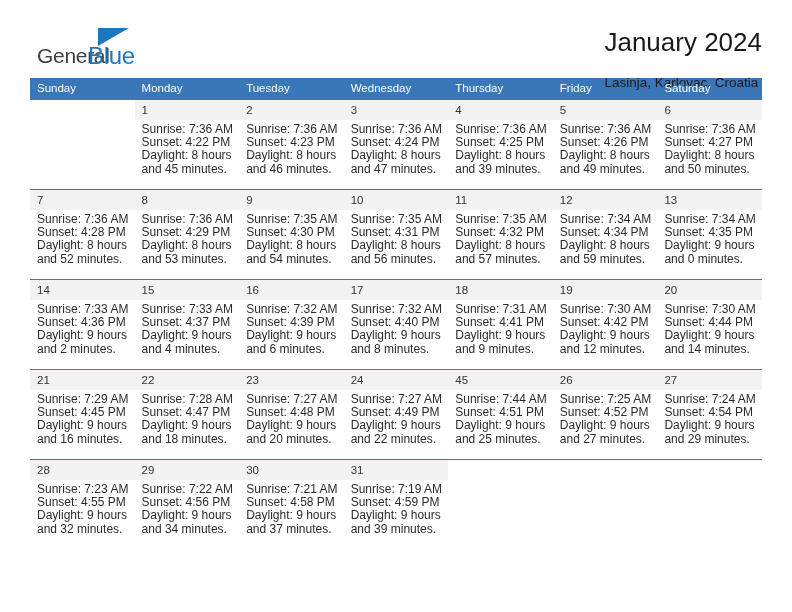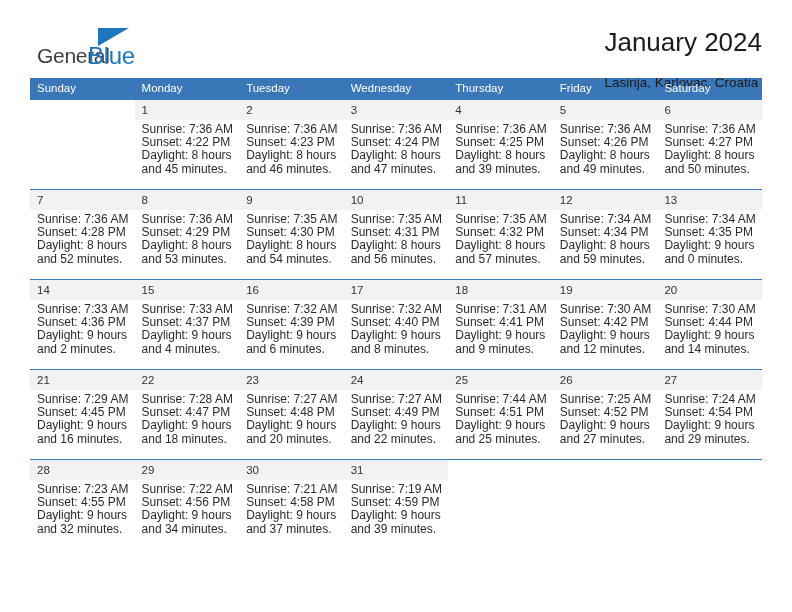--- a/index.html
+++ b/index.html
@@ -437,21 +437,21 @@
               <div class="info">
                 <div>Sunrise: 7:27 AM</div>
                 <div>Sunset: 4:49 PM</div>
                 <div>Daylight: 9 hours</div>
                 <div>and 22 minutes.</div>
               </div>
             </div>
           </td>
           <td>
             <div class="cell">
-              <div class="daynum">25</div>
+              <div class="daynum">45</div>
               <div class="info">
                 <div>Sunrise: 7:44 AM</div>
                 <div>Sunset: 4:51 PM</div>
                 <div>Daylight: 9 hours</div>
                 <div>and 25 minutes.</div>
               </div>
             </div>
           </td>
           <td>
             <div class="cell">

